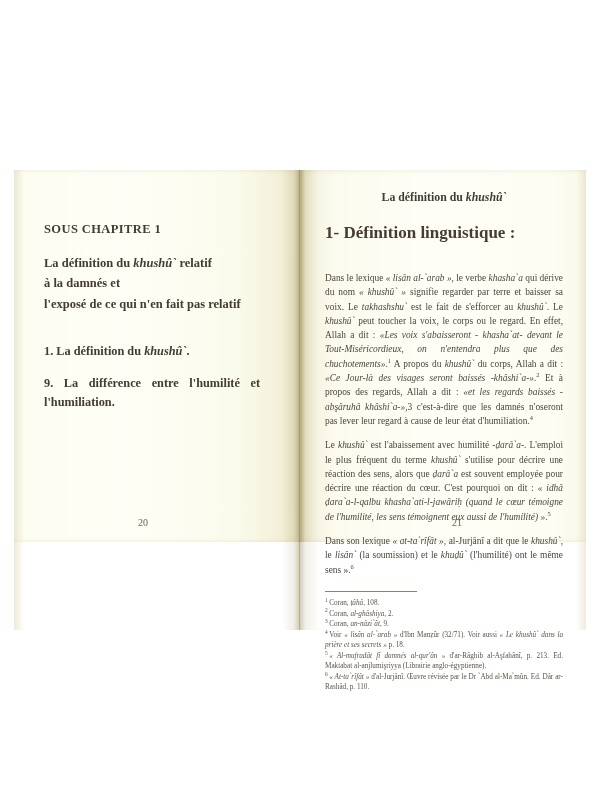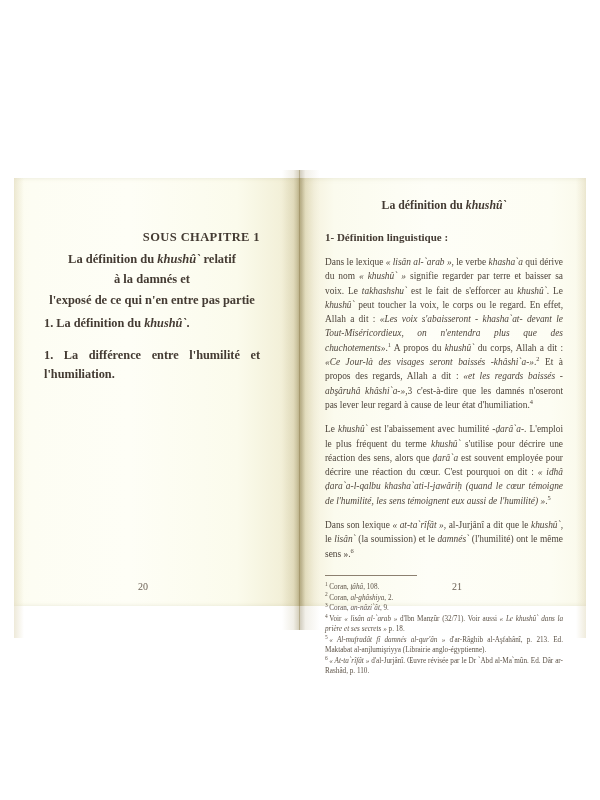--- a/index.html
+++ b/index.html
@@ -23,22 +23,22 @@
   #book {
     position: absolute;
     left: 14px;
     top: 170px;
     width: 572px;
     height: 460px;
   }
 
   .page {
     position: absolute;
-    top: 8px;
-    height: 428px;
+    top: 0;
+    height: 372px;
     background: #fdfdf2;
   }
 
   #page-left {
     left: 0;
     width: 286px;
     background: linear-gradient(to right,
         #fcfcee 0%,
         #fdfdf3 6%,
         #fefef6 40%,
@@ -107,38 +107,38 @@
   
   .left-content {
     position: absolute;
     left: 30px;
     top: 52px;
     width: 216px;
     color: #4a4038;
   }
 
   .chapter-label {
-    text-align: right;
+    text-align: left;
     font-weight: bold;
     font-size: 12.5px;
     letter-spacing: 0.4px;
     color: #443b33;
-    margin-bottom: 4px;
+    margin-bottom: 16px;
   }
 
   .chapter-title {
-    text-align: center;
+    text-align: left;
     font-weight: bold;
     font-size: 12.5px;
     line-height: 1.62;
     color: #443b33;
   }
 
   .toc-list {
-    margin-top: 4px;
+    margin-top: 28px;
   }
 
   .toc-item {
     font-weight: bold;
     font-size: 12.3px;
     line-height: 1.55;
     color: #443b33;
     text-align: justify;
     margin-bottom: 13px;
   }
@@ -164,23 +164,23 @@
   .page-heading {
     text-align: center;
     font-weight: bold;
     font-size: 11.8px;
     color: #443b33;
     margin-bottom: 18px;
   }
 
   .section-heading {
     font-weight: bold;
-    font-size: 11px;
+    font-size: 17px;
     color: #453c34;
-    margin-bottom: 12px;
+    margin-bottom: 28px;
   }
 
   .body-par {
     font-size: 9.4px;
     line-height: 1.52;
     text-align: justify;
     color: #4e453c;
     margin-bottom: 10px;
     text-indent: 0;
   }
@@ -228,46 +228,46 @@
         <div class="chapter-label">SOUS CHAPITRE 1</div>
 
         <div class="chapter-title">
           <div>
             <span>La définition du <i>khushû`</i> relatif</span>
           </div>
           <div>
             <span>à la damnés et</span>
           </div>
           <div>
-            <span>l'exposé de ce qui n'en entre pas partie</span>
+            <span>l'exposé de ce qui n'en fait pas relatif</span>
           </div>
         </div>
 
         <div class="toc-list">
           <div class="toc-item">1. La définition du <i>khushû`</i>.</div>
-          <div class="toc-item">1. La différence entre l'humilité et l'humiliation.</div>
+          <div class="toc-item">9. La différence entre l'humilité et l'humiliation.</div>
         </div>
 
       </div>
 
       <div class="folio" id="folio-left">20</div>
     </div>
 
     <div class="page" id="page-right">
       <div class="edge-fade-right"></div>
 
       <div class="right-content">
 
         <div class="page-heading">La définition du <i>khushû`</i></div>
 
         <div class="section-heading">1- Définition linguistique :</div>
 
         <div class="body-par">Dans le lexique <i>« <i>lisân al-`arab</i> »</i>, le verbe <i>khasha`a</i> qui dérive du nom <i>« <i>khushû`</i> »</i> signifie regarder par terre et baisser sa voix. Le <i>takhashshu`</i> est le fait de s'efforcer au <i>khushû`</i>. Le <i>khushû`</i> peut toucher la voix, le corps ou le regard. En effet, Allah a dit : <i>«Les voix s'abaisseront - <i>khasha`at</i>- devant le Tout-Miséricordieux, on n'entendra plus que des chuchotements»</i>.<sup>1</sup> A propos du <i>khushû`</i> du corps, Allah a dit : <i>«Ce Jour-là des visages seront baissés -<i>khâshi`a</i>-»</i>.<sup>2</sup> Et à propos des regards, Allah a dit : <i>«et les regards baissés -<i>abşâruhâ <i>khâshi`a</i></i>-»</i>,3 c'est-à-dire que les damnés n'oseront pas lever leur regard à cause de leur état d'humiliation.<sup>4</sup></div>
         <div class="body-par">Le <i>khushû`</i> est l'abaissement avec humilité -<i>ḍarâ`a</i>-. L'emploi le plus fréquent du terme <i>khushû`</i> s'utilise pour décrire une réaction des sens, alors que <i>ḍarâ`a</i> est souvent employée pour décrire une réaction du cœur. C'est pourquoi on dit : <i>« <i>idhâ <i>ḍara`a</i>-l-qalbu khasha`ati-l-jawâriḥ</i> (quand le cœur témoigne de l'humilité, les sens témoignent eux aussi de l'humilité) »</i>.<sup>5</sup></div>
-        <div class="body-par">Dans son lexique <i>« <i>at-ta`rîfât</i> »</i>, al-Jurjânî a dit que le <i>khushû`</i>, le <i>lisân`</i> (la soumission) et le <i>damnés`</i> (l'humilité) ont le même sens ».<sup>6</sup></div>
+        <div class="body-par">Dans son lexique <i>« <i>at-ta`rîfât</i> »</i>, al-Jurjânî a dit que le <i>khushû`</i>, le <i>lisân`</i> (la soumission) et le <i>khuḍû`</i> (l'humilité) ont le même sens ».<sup>6</sup></div>
 
         <div class="fn-rule"></div>
 
         <div class="footnotes">
           <div class="fn">
             <sup>1</sup><span>Coran, <i>ṭâhâ</i>, 108.</span>
           </div>
           <div class="fn">
             <sup>2</sup><span>Coran, <i>al-ghâshiya</i>, 2.</span>
           </div>

